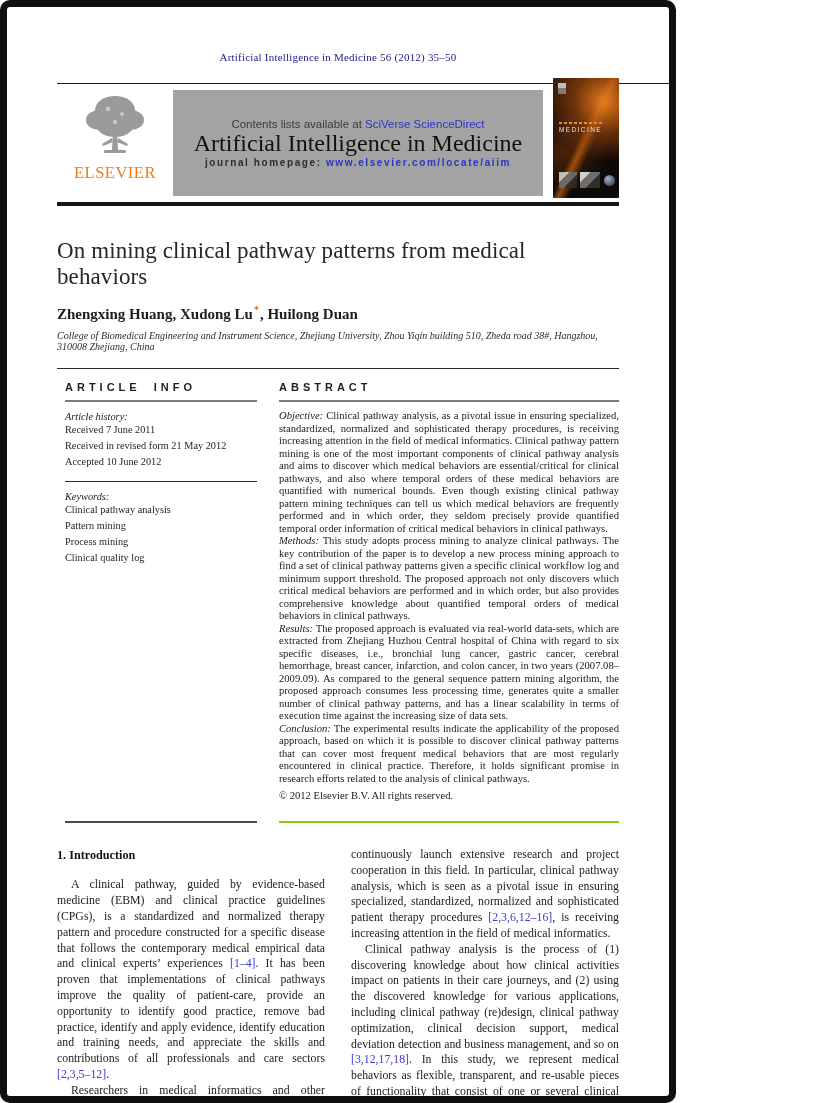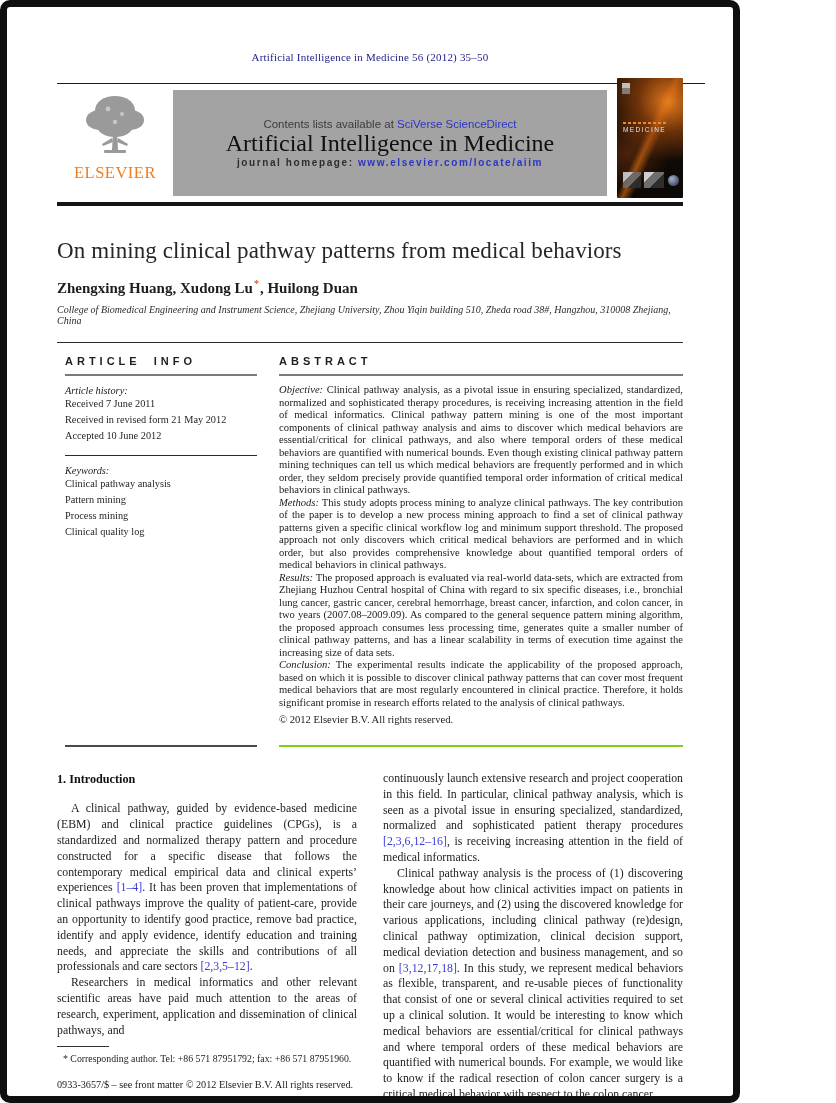--- a/index.html
+++ b/index.html
@@ -1,20 +1,20 @@
 <!DOCTYPE html>
 <html><head>
 <meta charset="utf-8">
 <style>
   * { margin: 0; padding: 0; box-sizing: border-box; }
   html, body { background: #ffffff; }
   body { width: 836px; height: 1103px; font-family: "Liberation Serif", serif; }
 
   .page {
-    width: 740px; height: 1103px;
+    width: 676px; height: 1103px;
     border: 7px solid #0f0f0f;
     border-radius: 10px;
     background: #ffffff;
     overflow: hidden;
     position: relative;
   }
   .content { padding: 0 50px; }
 
   
   .citation {

